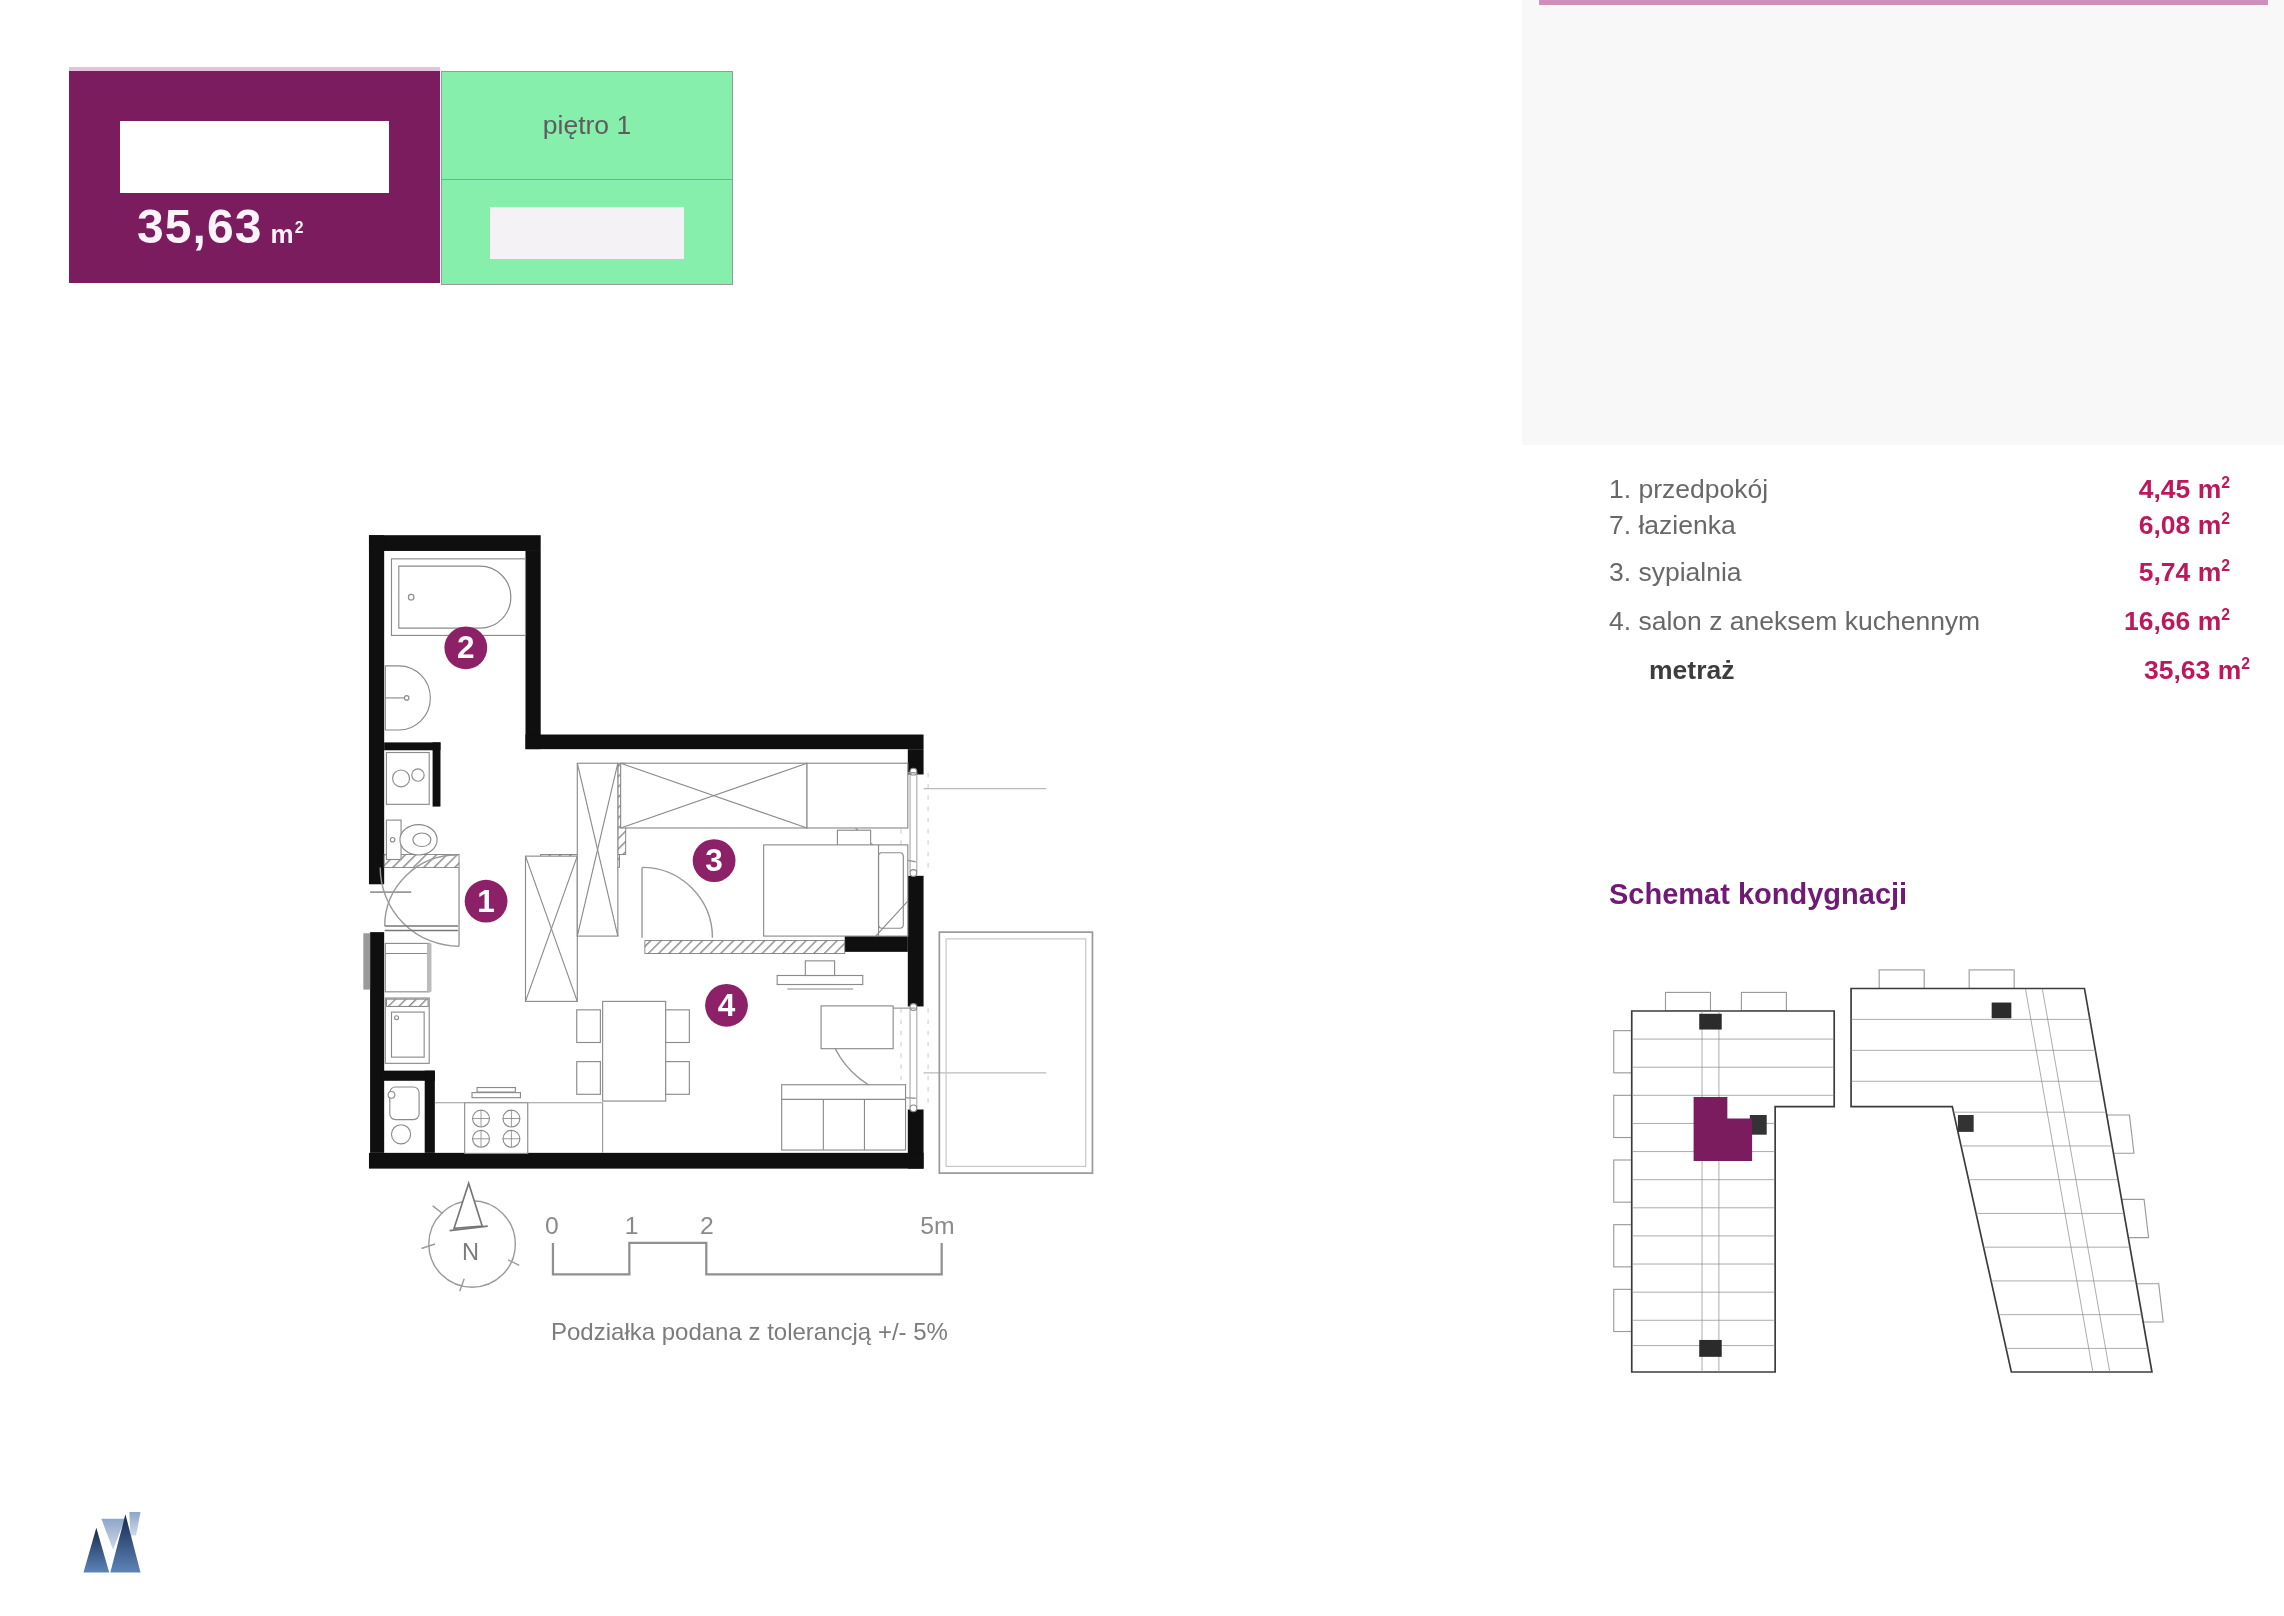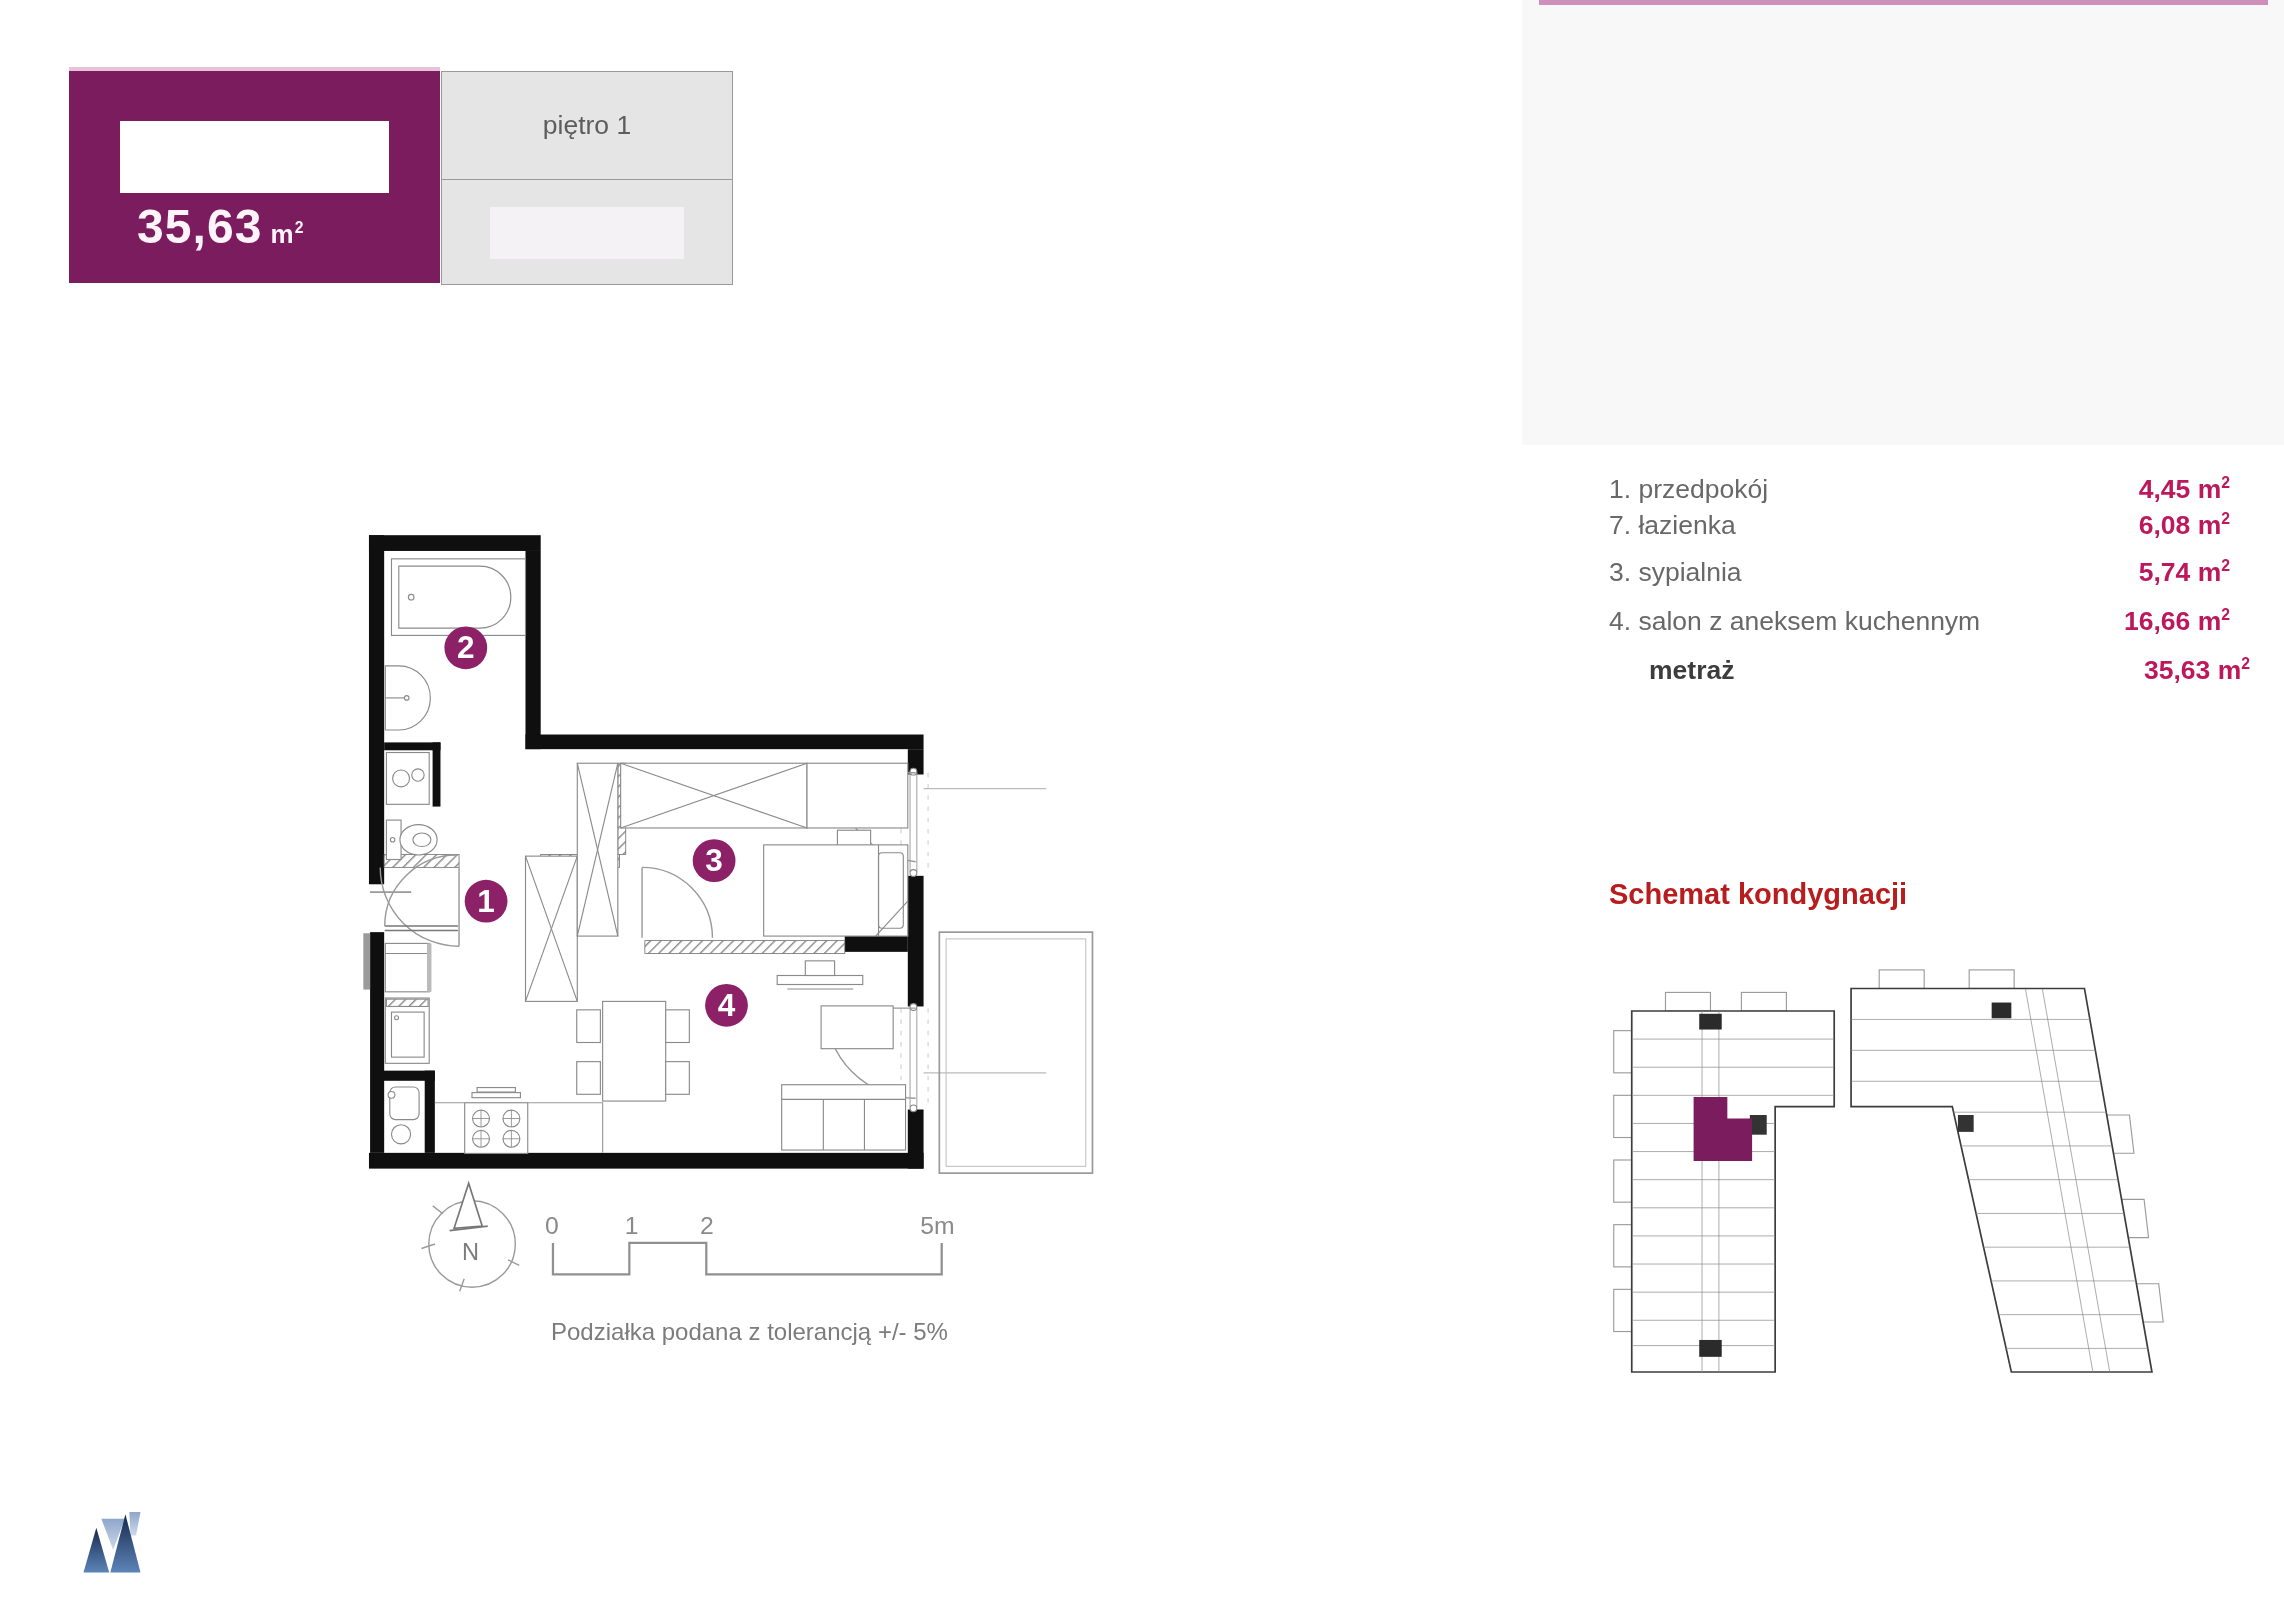--- a/index.html
+++ b/index.html
@@ -12,33 +12,33 @@
   .accent-bar{left:1539px;top:0;width:729px;height:5px;background:#cf8fbb;}
 
   
   .hdr-strip{left:69px;top:67px;width:371px;height:3.9px;background:#e7c3da;}
   .hdr-purple{left:69px;top:71px;width:371px;height:212px;background:#7b1c5e;}
   .hdr-redact{position:absolute;left:51px;top:50px;width:269px;height:72px;background:#ffffff;}
   .hdr-area{position:absolute;left:68px;bottom:29px;color:#fdf3f9;font-weight:bold;
             font-size:48px;letter-spacing:1.1px;}
   .hdr-area .unit{font-size:26px;font-weight:bold;margin-left:7.9px;}
   .hdr-area sup{font-size:15.8px;}
-  .floor-box{left:441px;top:71px;width:290px;height:212px;border:1.1px solid #999;background:#e5e5e5;}
+  .floor-box{left:441px;top:71px;width:290px;height:212px;border:1.1px solid #999;background:#86efac;}
   .floor-cell-top{position:absolute;left:0;top:0;width:100%;height:107px;border-bottom:1.1px solid #999;
                   display:flex;align-items:center;justify-content:center;color:#5d5d5d;font-size:26.5px;}
   .floor-redact{position:absolute;left:48px;top:135px;width:194px;height:52px;background:#f4f2f4;}
 
   
   .list-row{left:1609px;width:621px;height:35px;font-size:26.5px;color:#686868;}
   .list-row .val{position:absolute;right:0;top:0;color:#be185d;font-weight:bold;}
   .list-row sup{font-size:15.8px;}
   .list-row.total, .list-row.total .lbl{color:#3d3d3d;font-weight:bold;margin-left:20px;}
 
   
-  .schem-title{left:1609px;top:878px;font-size:29px;font-weight:bold;color:#b91c1c;}
+  .schem-title{left:1609px;top:878px;font-size:29px;font-weight:bold;color:#701a75;}
   .scale-note{left:551px;top:1318px;font-size:24px;color:#7c7c7c;}
 
   svg text{font-family:"Liberation Sans", sans-serif;}
   .circ-num{font-size:56px;font-weight:bold;fill:#ffffff;text-anchor:middle;}
   .tick-num{font-size:44px;fill:#8a8a8a;}
   .n-label{font-size:42px;fill:#7c7c7c;}
 </style>
 </head>
 <body>
 

